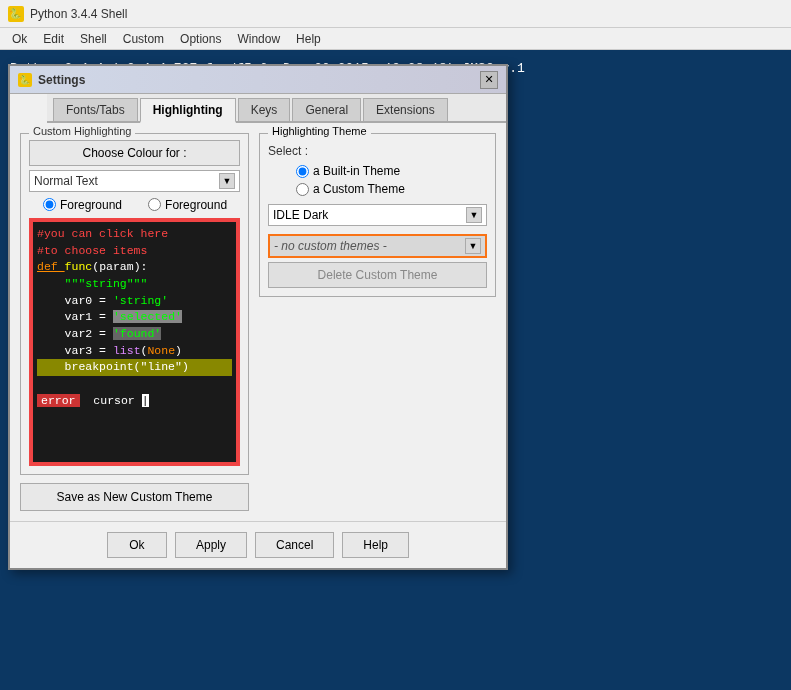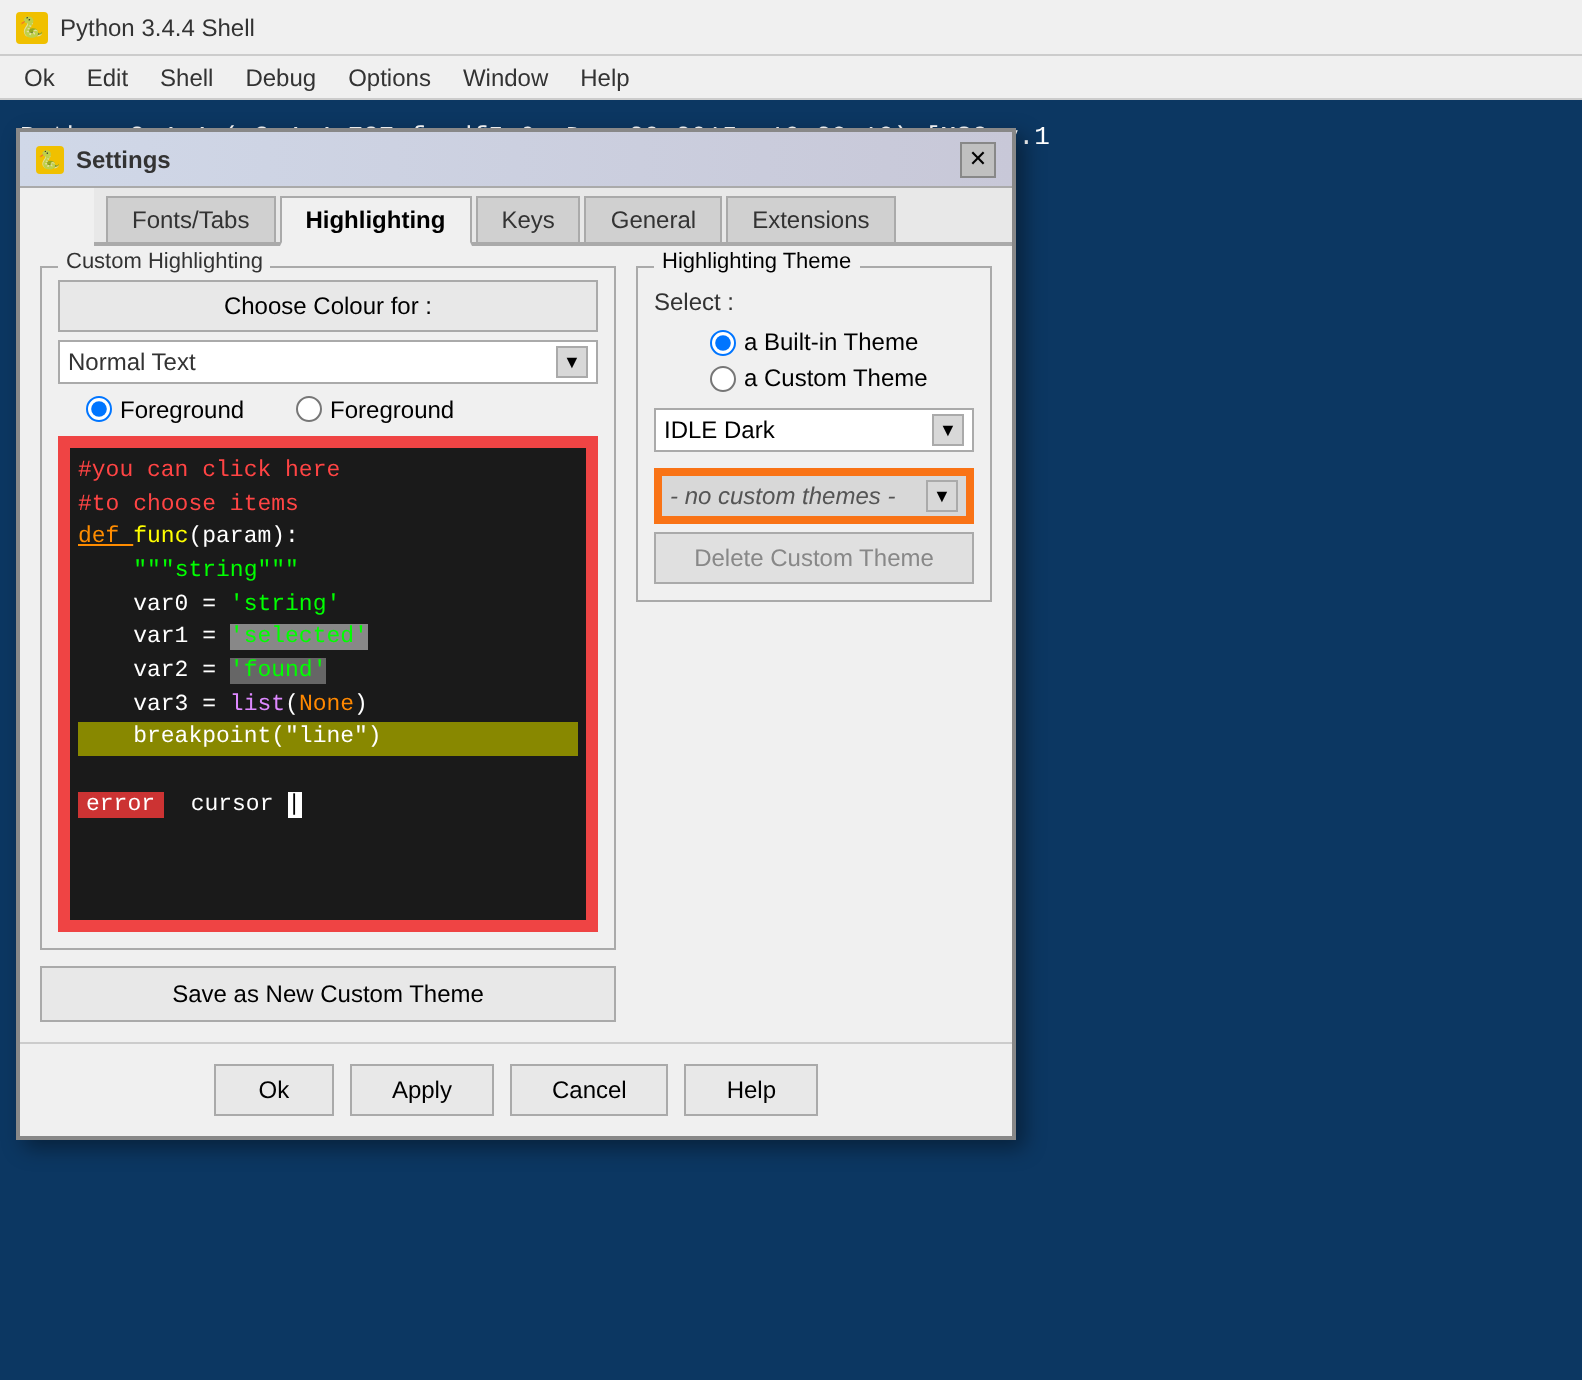--- a/index.html
+++ b/index.html
@@ -150,21 +150,21 @@
 
     
     .dialog-body {
       display: flex;
       padding: 10px;
       gap: 10px;
     }
 
     
     .left-panel {
-      width: 288px;
+      width: 229px;
       flex-shrink: 0;
     }
     .group-box {
       border: 1px solid #aaa;
       padding: 6px 8px 8px;
       position: relative;
       background: #f0f0f0;
     }
     .group-box-label {
       position: absolute;
@@ -220,21 +220,21 @@
       cursor: pointer;
       padding-left: 14px;
     }
 
     
     .code-preview {
       background: #1a1a1a;
       font-family: 'Courier New', monospace;
       font-size: 11.5px;
       padding: 4px;
-      border: 6px solid #ef4444;
+      border: 4px solid #ef4444;
       line-height: 1.45;
       overflow: hidden;
       height: 248px;
     }
     .code-line { white-space: pre; }
     .c-comment { color: #ff4444; }
     .c-keyword { color: #ff8c00; text-decoration: underline; }
     .c-func { color: #ffff00; }
     .c-param { color: #ffffff; }
     .c-string { color: #00ff00; }
@@ -301,21 +301,21 @@
       padding: 2px 4px;
       margin: 8px 0;
     }
     .theme-dropdown span {
       flex: 1;
       font-size: 12px;
     }
     .custom-dropdown {
       display: flex;
       align-items: center;
-      border: 4px solid #f97316;
+      border: 2px solid #f97316;
       background: #d8d8d8;
       padding: 2px 4px;
       margin: 4px 0;
     }
     .custom-dropdown span {
       flex: 1;
       font-size: 12px;
       color: #555;
       font-style: italic;
     }
@@ -354,21 +354,21 @@
 
 <div class="titlebar">
   <div class="titlebar-icon">🐍</div>
   <span class="titlebar-text">Python 3.4.4 Shell</span>
 </div>
 
 <div class="menubar">
   <span class="menubar-item">Ok</span>
   <span class="menubar-item">Edit</span>
   <span class="menubar-item">Shell</span>
-  <span class="menubar-item">Debug</span>
+  <span class="menubar-item">Custom</span>
   <span class="menubar-item">Options</span>
   <span class="menubar-item">Window</span>
   <span class="menubar-item">Help</span>
 </div>
 
 <div class="terminal-bg">
   <div class="terminal-line white">Python 3.4.4 (v3.4.4:737efcadf5a6, Dec 20 2015, 19:28:18) [MSC v.1</div>
   <div class="terminal-line">Type "copyright", "credits" or "license()" for more information.</div>
 </div>
 

